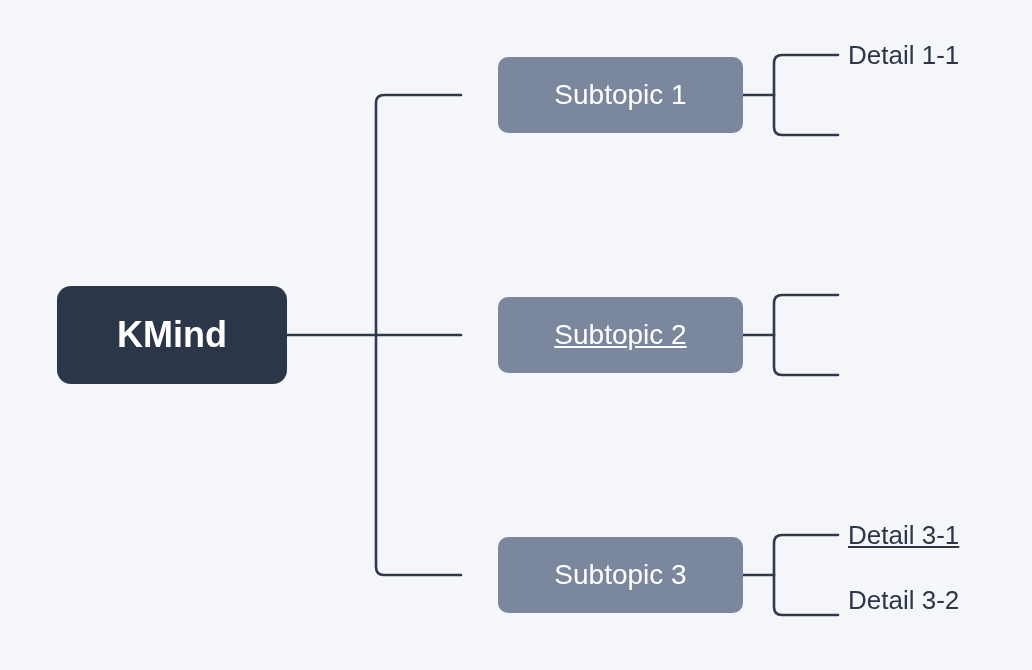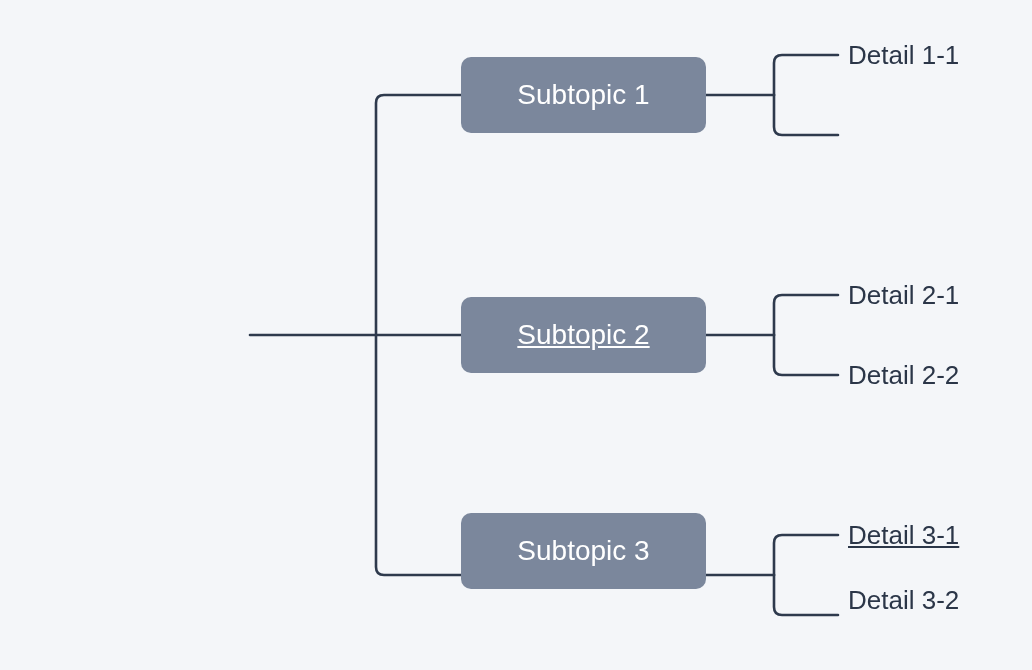--- a/index.html
+++ b/index.html
@@ -34,20 +34,21 @@
     stroke-linecap: round;
   }
   .node {
     position: absolute;
     display: flex;
     align-items: center;
     justify-content: center;
     color: #ffffff;
     box-sizing: border-box;
     cursor: pointer;
+    margin-left: 37px;
   }
   .root-node {
     left: 20px;
     top: 286px;
     width: 230px;
     height: 98px;
     background: #2b3648;
     border-radius: 14px;
     font-size: 36px;
     font-weight: 700;
@@ -56,21 +57,21 @@
     left: 461px;
     width: 245px;
     height: 76px;
     background: #7b879c;
     border-radius: 10px;
     font-size: 28px;
     font-weight: 400;
   }
   .branch-node.b1 { top: 57px; }
   .branch-node.b2 { top: 297px; text-decoration: underline; }
-  .branch-node.b3 { top: 513px; align-items: center; }
+  .branch-node.b3 { top: 537px; align-items: center; }
   .detail-node {
     position: absolute;
     left: 848px;
     height: 40px;
     display: flex;
     align-items: center;
     color: #2b3648;
     font-size: 26px;
     cursor: pointer;
     white-space: nowrap;
@@ -101,40 +102,37 @@
 
     <path d="M 706 335 L 774 335" stroke="#2e3a4d"></path>
     <path d="M 774 335 L 774 303 Q 774 295 782 295 L 838 295" stroke="#2e3a4d"></path>
     <path d="M 774 335 L 774 367 Q 774 375 782 375 L 838 375" stroke="#2e3a4d"></path>
 
     <path d="M 706 575 L 774 575" stroke="#2e3a4d"></path>
     <path d="M 774 575 L 774 543 Q 774 535 782 535 L 838 535" stroke="#2e3a4d"></path>
     <path d="M 774 575 L 774 607 Q 774 615 782 615 L 838 615" stroke="#2e3a4d"></path>
   </svg>
 
+  <div class="node root-node">
+    <span>KMind</span>
+  </div>
 
   <div class="node branch-node b1">
     <span>Subtopic 1</span>
   </div>
   <div class="node branch-node b2">
     <span>Subtopic 2</span>
   </div>
   <div class="node branch-node b3">
     <span>Subtopic 3</span>
   </div>
 
   <div class="detail-node d11">
     <span>Detail 1-1</span>
   </div>
-  <div class="detail-node d21">
-    <span>Detail 2-1</span>
-  </div>
-  <div class="detail-node d22">
-    <span>Detail 2-2</span>
-  </div>
   <div class="detail-node d31">
     <span>Detail 3-1</span>
   </div>
   <div class="detail-node d32">
     <span>Detail 3-2</span>
   </div>
 
 </div>
 
 </body></html>

